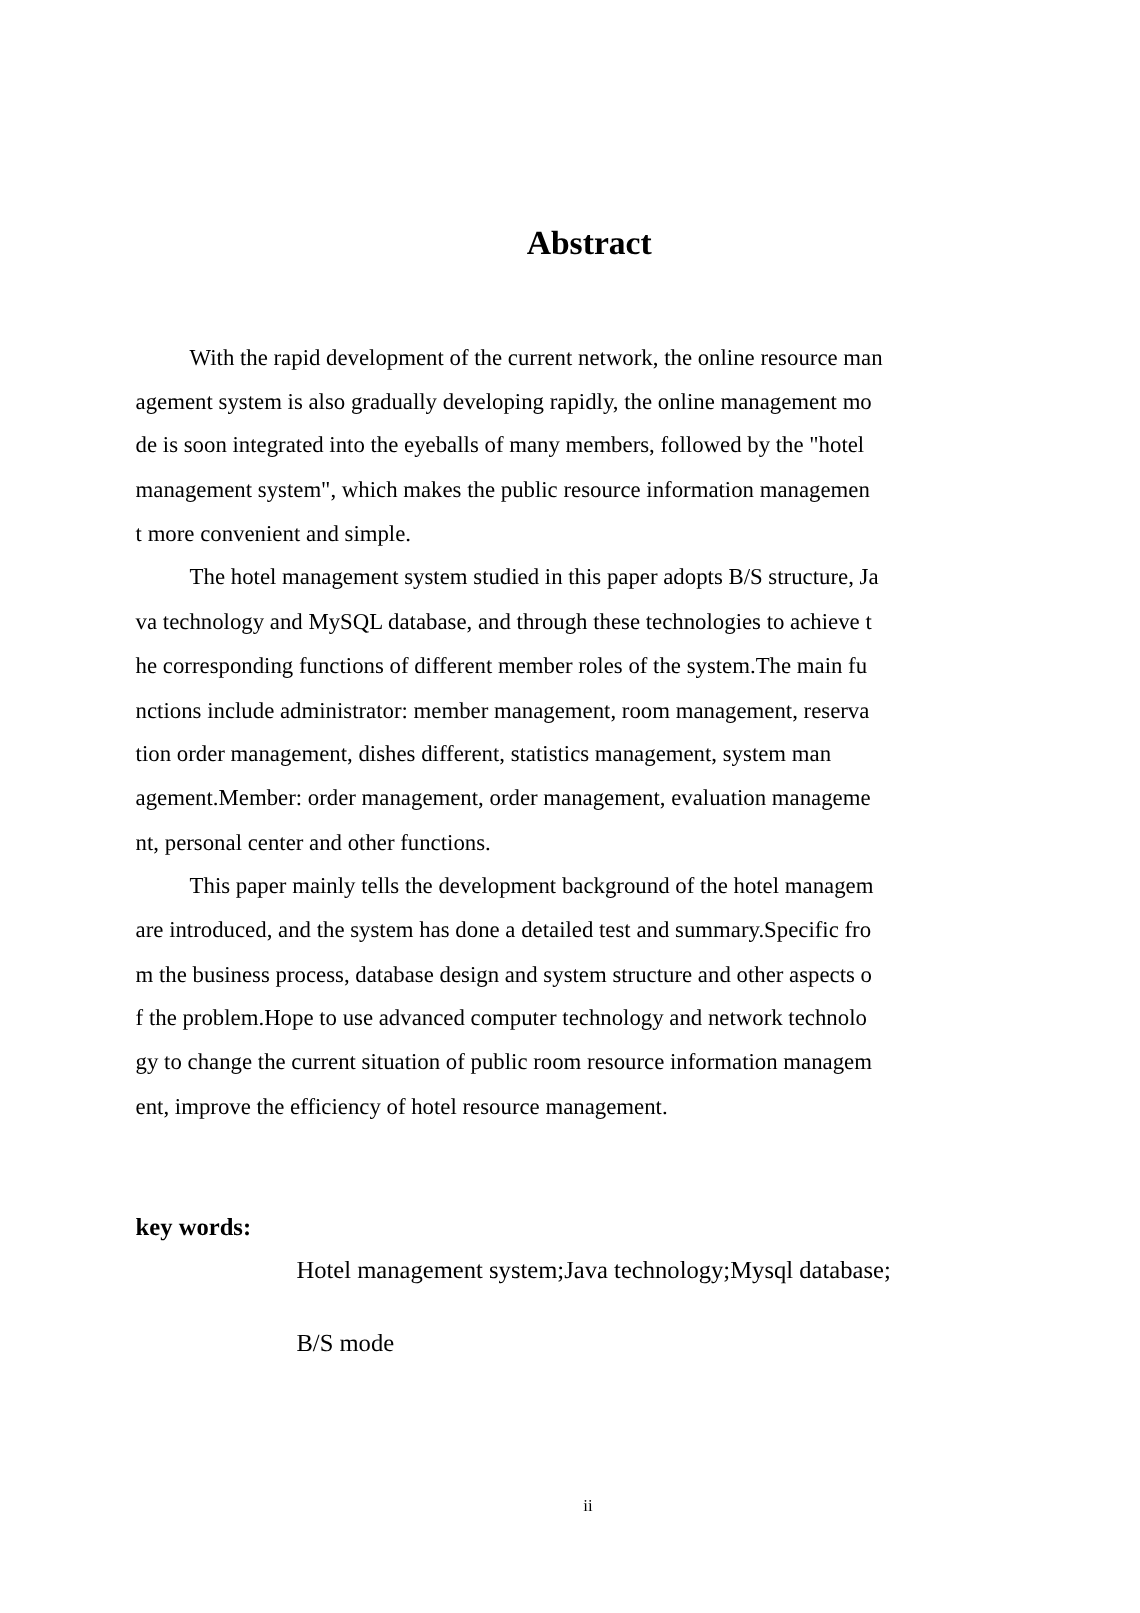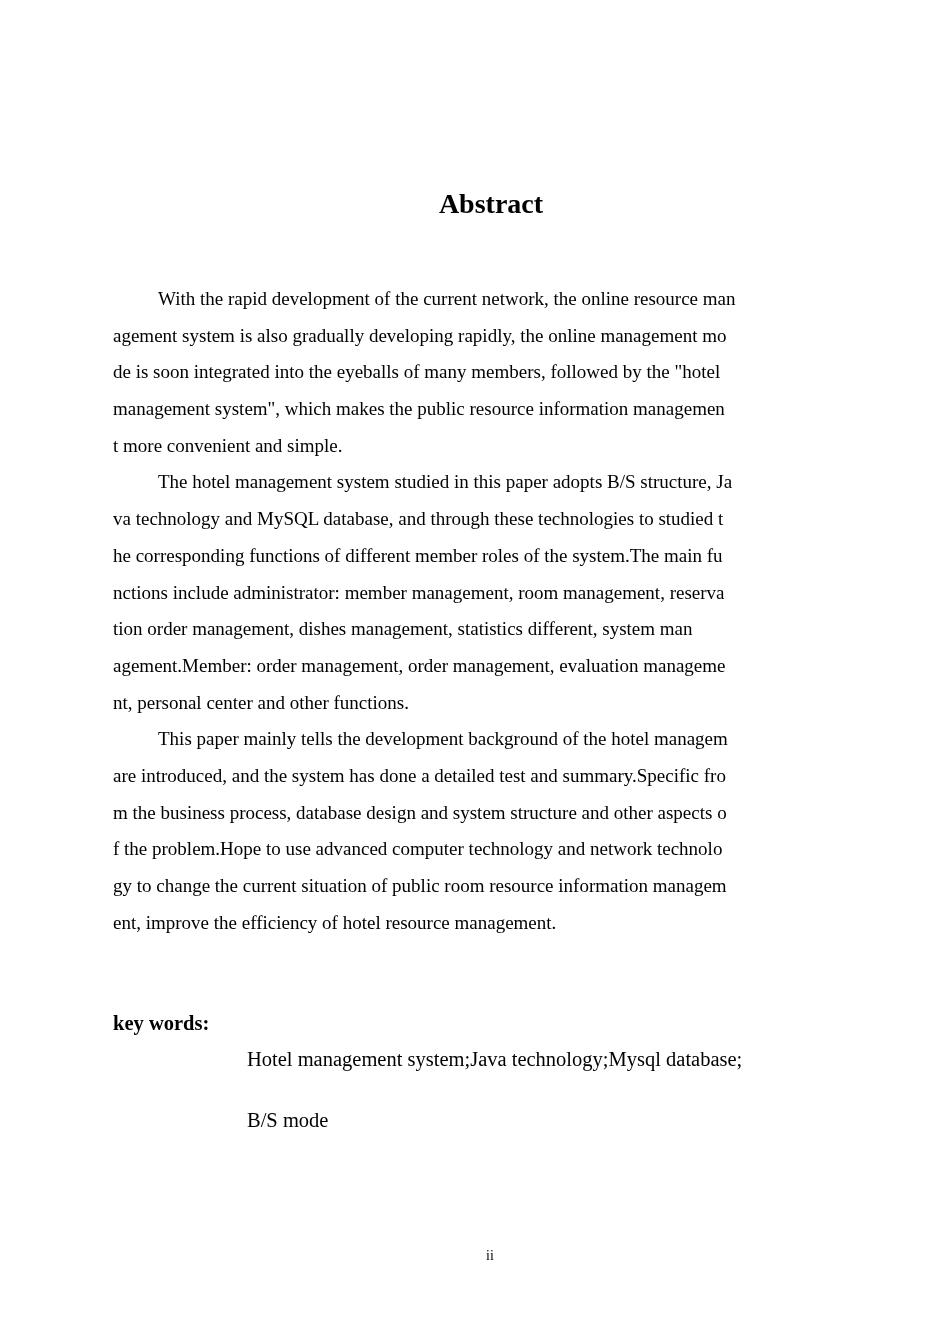--- a/index.html
+++ b/index.html
@@ -37,24 +37,24 @@
 <div class="body">
   <div>
     <div class="line indent">With the rapid development of the current network, the online resource man</div>
     <div class="line">agement system is also gradually developing rapidly, the online management mo</div>
     <div class="line">de is soon integrated into the eyeballs of many members, followed by the "hotel</div>
     <div class="line">management system", which makes the public resource information managemen</div>
     <div class="line">t more convenient and simple.</div>
   </div>
   <div>
     <div class="line indent">The hotel management system studied in this paper adopts B/S structure, Ja</div>
-    <div class="line">va technology and MySQL database, and through these technologies to studied t</div>
+    <div class="line">va technology and MySQL database, and through these technologies to achieve t</div>
     <div class="line">he corresponding functions of different member roles of the system.The main fu</div>
     <div class="line">nctions include administrator: member management, room management, reserva</div>
-    <div class="line">tion order management, dishes management, statistics different, system man</div>
+    <div class="line">tion order management, dishes different, statistics management, system man</div>
     <div class="line">agement.Member: order management, order management, evaluation manageme</div>
     <div class="line">nt, personal center and other functions.</div>
   </div>
   <div>
     <div class="line indent">This paper mainly tells the development background of the hotel managem</div>
     <div class="line">are introduced, and the system has done a detailed test and summary.Specific fro</div>
     <div class="line">m the business process, database design and system structure and other aspects o</div>
     <div class="line">f the problem.Hope to use advanced computer technology and network technolo</div>
     <div class="line">gy to change the current situation of public room resource information managem</div>
     <div class="line">ent, improve the efficiency of hotel resource management.</div>

